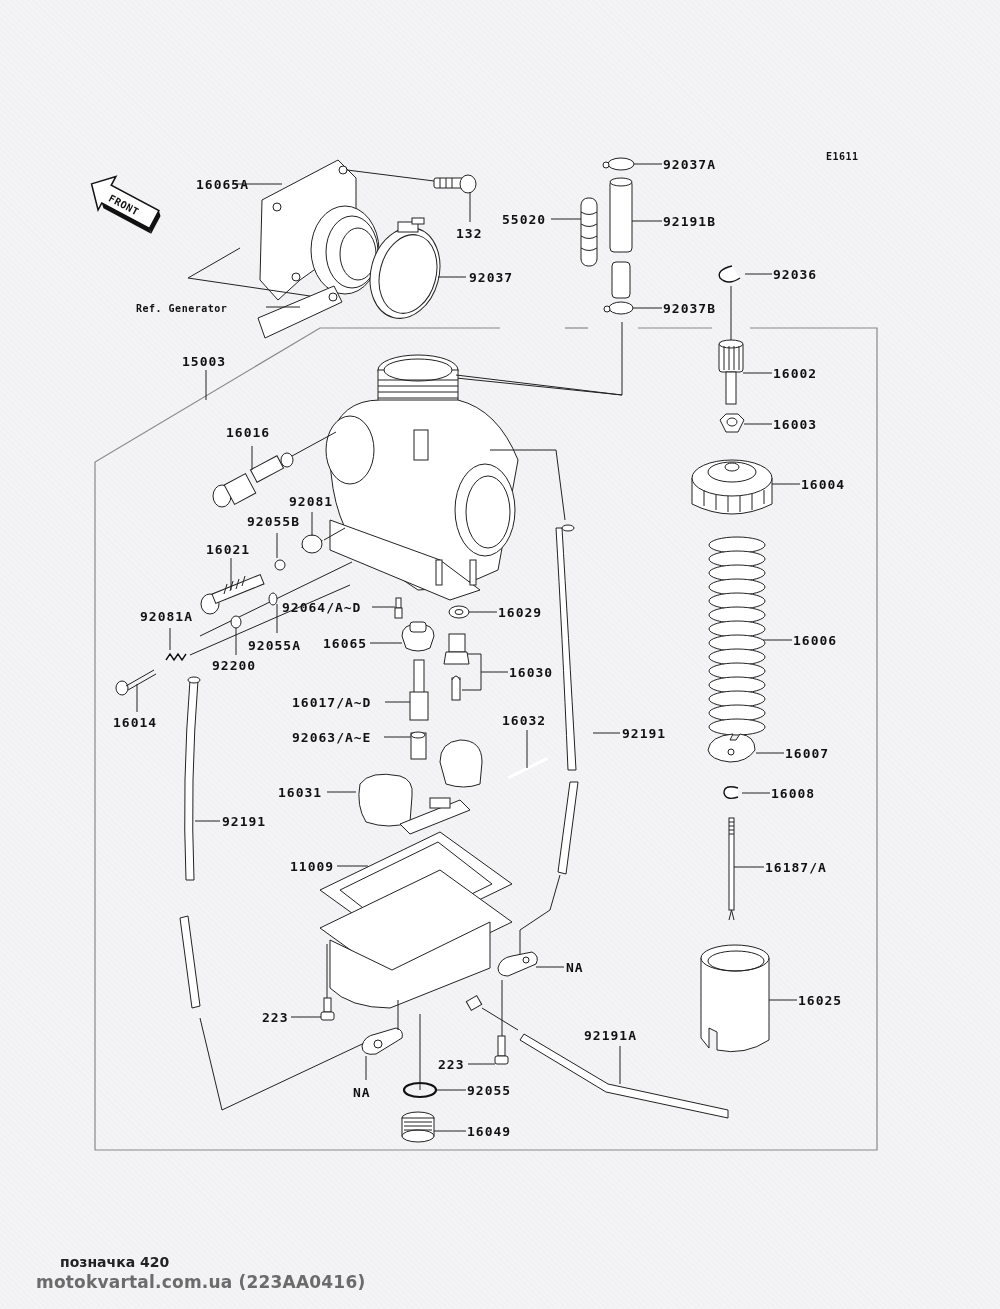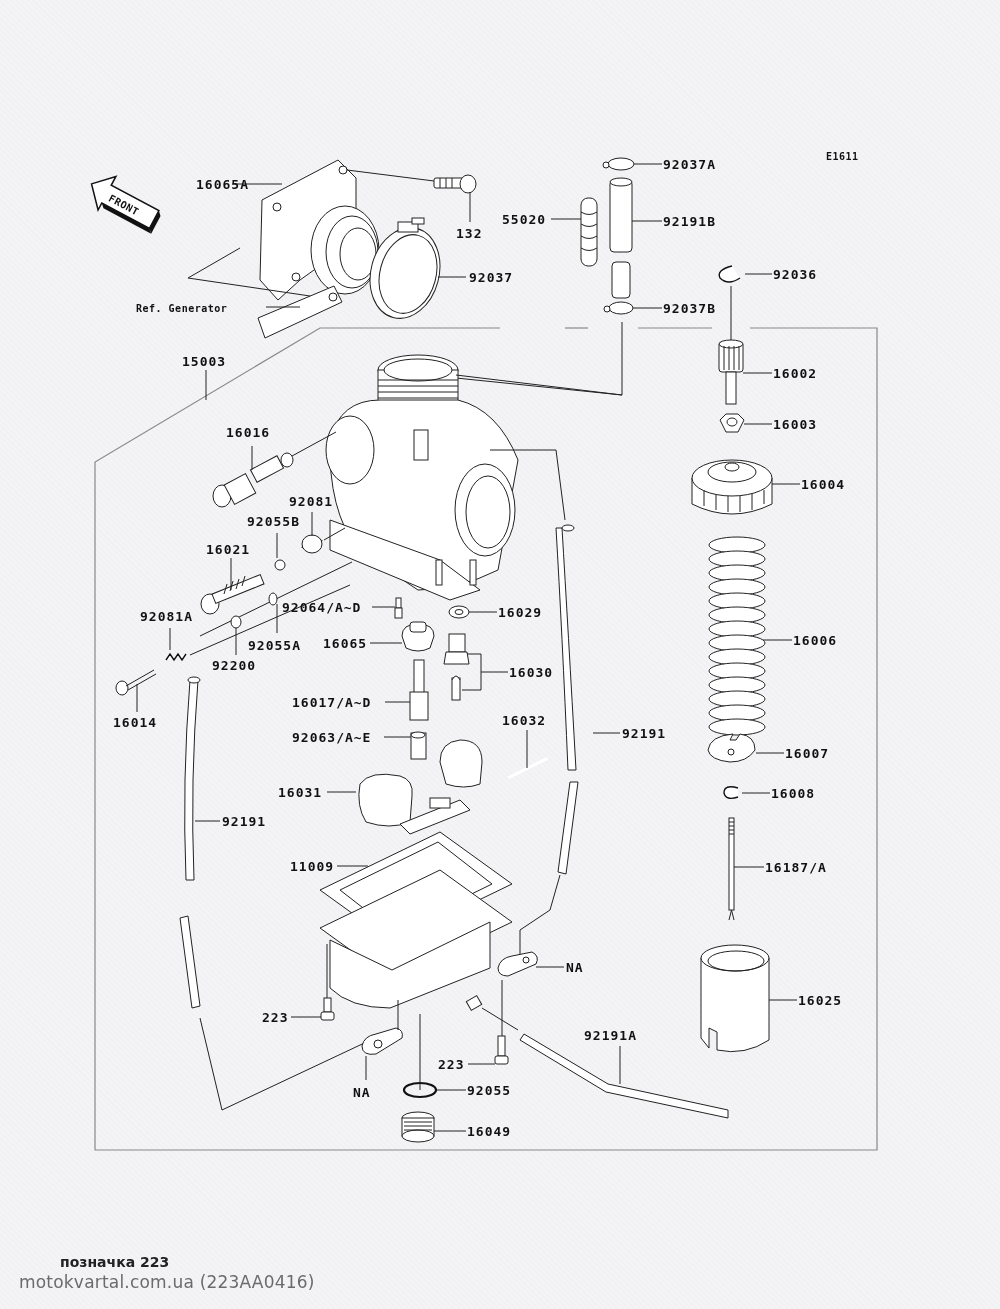--- a/index.html
+++ b/index.html
@@ -19,22 +19,22 @@
     .ln { stroke: #222; stroke-width: 1; fill: none; }
     .frame { stroke: #888; stroke-width: 1.2; fill: none; }
     .part { stroke: #222; stroke-width: 1; fill: #fff; }
     .part-dark { stroke: #111; stroke-width: 1.4; fill: #fff; }
     .caption {
       position: absolute; left: 60px; top: 1254px;
       font-family: "DejaVu Sans", sans-serif; font-weight: bold;
       font-size: 14px; color: #222;
     }
     .watermark {
-      position: absolute; left: 19px; top: 1272px;
-      font-family: "DejaVu Sans", sans-serif; font-weight: normal;
+      position: absolute; left: 36px; top: 1272px;
+      font-family: "DejaVu Sans", sans-serif; font-weight: bold;
       font-size: 17px; color: #6b6b6b; letter-spacing: 0.2px;
     }
   </style>
 </head>
 <body>
 
 <svg id="diagram" viewBox="0 0 1000 1240" xmlns="http://www.w3.org/2000/svg">
 
   <g>
     <polyline class="frame" points="565,328 588,328"></polyline>
@@ -421,14 +421,14 @@
   <g>
     <ellipse class="part" cx="418" cy="1118" rx="16" ry="6"></ellipse>
     <rect class="part" x="402" y="1118" width="32" height="18"></rect>
     <ellipse class="part" cx="418" cy="1136" rx="16" ry="6"></ellipse>
     <path class="ln" d="M404,1122 h28 M404,1126 h28 M404,1130 h28"></path>
   </g>
   <line class="ln" x1="434" y1="1131" x2="466" y2="1131"></line>
   <text x="467" y="1136">16049</text>
 </svg>
 
-<div class="caption">позначка 223</div>
+<div class="caption">позначка 420</div>
 <div class="watermark">motokvartal.com.ua (223AA0416)</div>
 
 </body></html>

